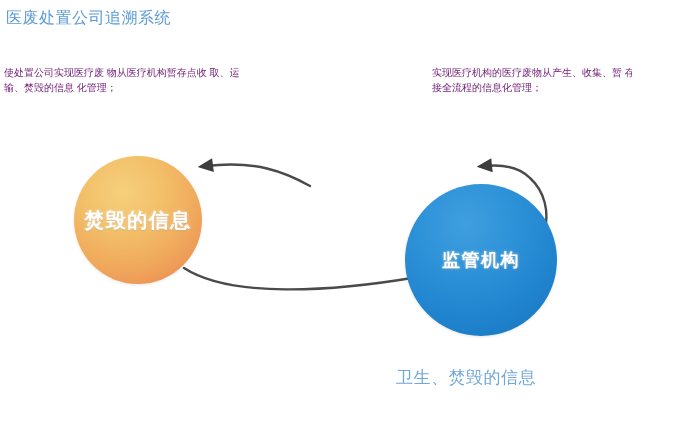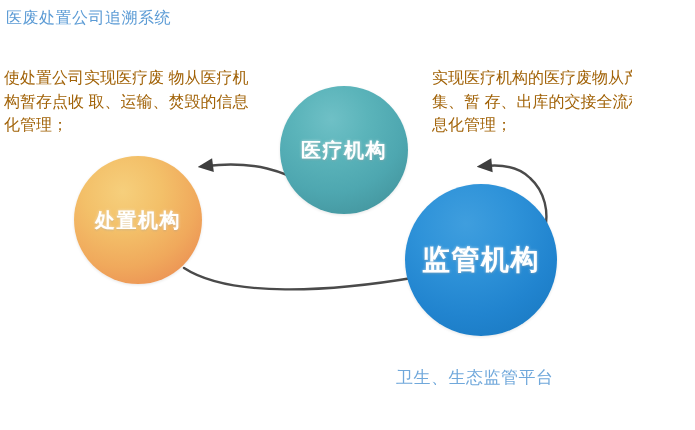--- a/index.html
+++ b/index.html
@@ -28,23 +28,23 @@
     letter-spacing: 0.5px;
     white-space: nowrap;
     line-height: 1.2;
   }
   #heading-left  { left: 6px;   top: 8px; }
   #heading-right { left: 428px; top: 8px; }
 
   
   .para {
     position: absolute;
-    font-size: 16px;
+    font-size: 10px;
     line-height: 1.48;
-    color: #a16207;
+    color: #701a75;
     font-weight: 500;
   }
   #para-left   { left: 4px;   top: 66px;  width: 252px; }
   #para-right  { left: 432px; top: 66px;  width: 260px; }
   #para-bottom { left: 140px; top: 340px; width: 230px; }
 
   .caption-blue {
     position: absolute;
     font-size: 17px;
     color: #70a8db;
@@ -92,59 +92,56 @@
     width: 128px; height: 128px;
     background: radial-gradient(circle at 40% 26%,
                 #6fc0c6 0%, #5bb4ba 30%, #4ea7b0 60%, #44969f 85%, #3d8d96 100%);
   }
   #node-regulator {
     left: 405px; top: 184px;
     width: 152px; height: 152px;
     background: radial-gradient(circle at 40% 26%,
                 #3f9ede 0%, #2f93d9 32%, #2184cf 64%, #1b7bc4 86%, #1874bd 100%);
   }
-  #node-regulator .node-label { font-size: 28px; }
+  #node-regulator .node-label { font-size: 18px; }
 </style>
 </head>
 <body>
 
 <div id="canvas">
 
   <div class="heading" id="heading-left">医废处置公司追溯系统</div>
 
 
   <div class="para" id="para-left">使处置公司实现医疗废 物从医疗机构暂存点收 取、运输、焚毁的信息 化管理；</div>
 
   <div class="para" id="para-right">实现医疗机构的医疗废物从产生、收集、暂 存、出库的交接全流程的信息化管理；</div>
 
 
-  <div class="caption-blue" id="caption-platform">卫生、生态监管平台</div>
+  <div class="caption-blue" id="caption-platform">卫生、焚毁的信息</div>
 
   <svg id="connectors" viewBox="0 0 695 430">
     <defs>
       <marker id="arrow-left" viewBox="0 0 12 12" refX="6" refY="6" markerWidth="7" markerHeight="7" orient="auto-start-reverse">
         <path d="M 12 1 L 1 6 L 12 11 z" fill="#3d3d3d"></path>
       </marker>
       <marker id="arrow-right" viewBox="0 0 12 12" refX="6" refY="6" markerWidth="7" markerHeight="7" orient="auto">
         <path d="M 1 1 L 12 6 L 1 11 z" fill="#3d3d3d"></path>
       </marker>
     </defs>
 
     <path d="M 310 186 C 285 172 255 160 206 166" fill="none" stroke="#4a4a4a" stroke-width="2.4" stroke-linecap="round" marker-end="url(#arrow-right)"></path>
 
     <path d="M 184 268 C 230 298 330 292 418 277" fill="none" stroke="#4a4a4a" stroke-width="2.4" stroke-linecap="round" marker-end="url(#arrow-right)"></path>
 
     <path d="M 501 281 C 548 262 560 205 530 178 C 520 168 505 164 485 166" fill="none" stroke="#4a4a4a" stroke-width="2.4" stroke-linecap="round" marker-end="url(#arrow-right)"></path>
   </svg>
 
   <div class="node" id="node-disposal">
-    <span class="node-label">处置机构</span>
+    <span class="node-label">焚毁的信息</span>
   </div>
 
-  <div class="node" id="node-medical">
-    <span class="node-label">医疗机构</span>
-  </div>
 
   <div class="node" id="node-regulator">
     <span class="node-label">监管机构</span>
   </div>
 
 </div>
 
 </body></html>

